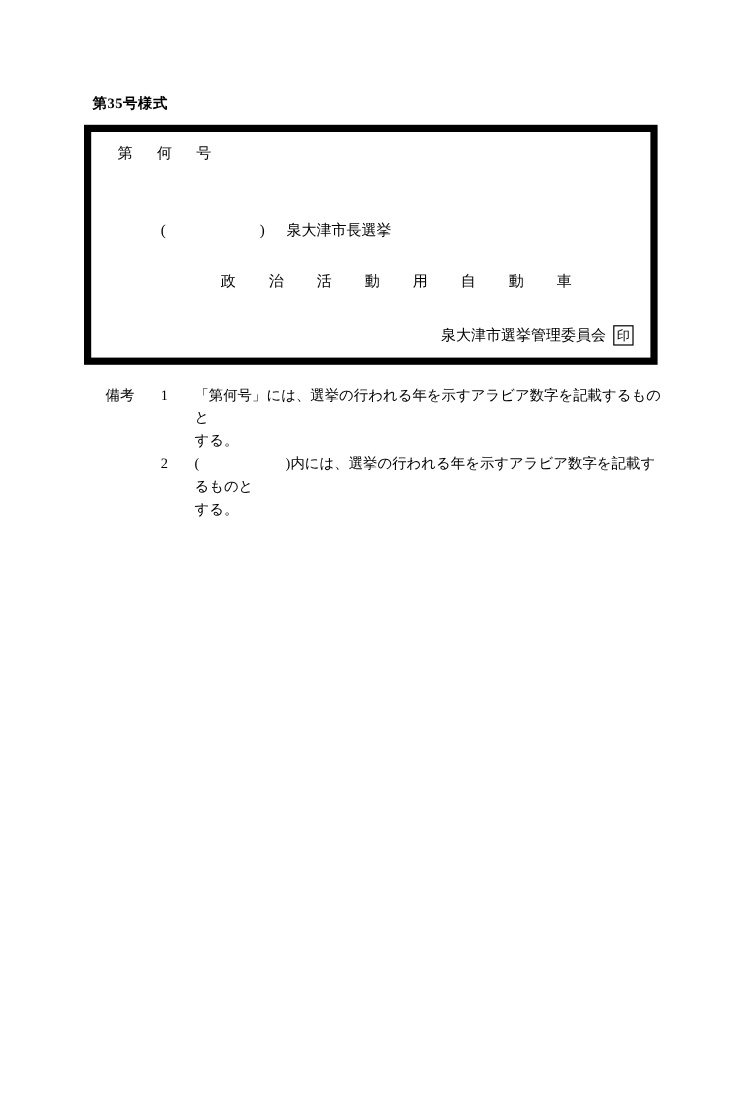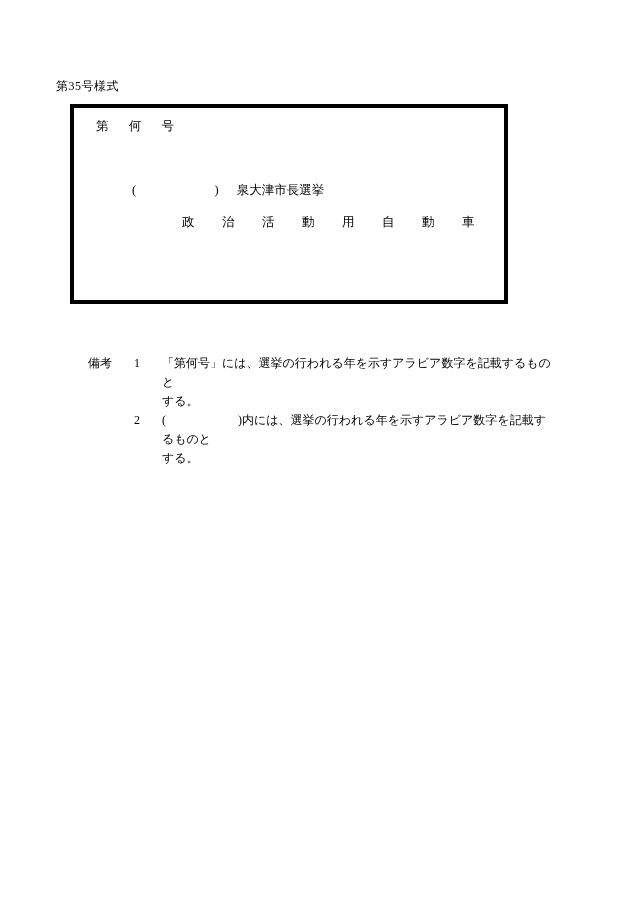--- a/index.html
+++ b/index.html
@@ -20,35 +20,36 @@
     position: absolute;
     left: 0;
     top: 0;
     width: 630px;
     height: 915px;
   }
 
   
   .form-number {
     position: absolute;
-    left: 56px;
+    left: 77px;
     top: 78px;
     font-size: 12px;
     letter-spacing: 0.5px;
     white-space: nowrap;
+    font-weight: bold;
   }
 
   
   .form-box {
     position: absolute;
     left: 70px;
     top: 104px;
-    width: 438px;
+    width: 478px;
     height: 200px;
-    border: 4px solid #000000;
+    border: 6px solid #000000;
     box-sizing: border-box;
   }
 
   .line-dai {
     position: absolute;
     left: 22px;
     top: 10px;
     font-size: 12.5px;
     white-space: nowrap;
   }
@@ -69,21 +70,21 @@
     font-size: 12.5px;
     white-space: nowrap;
     margin-left: 36px;
   }
   .line-election .paren-gap { display: inline-block; width: 72px; }
   .line-election .gap2 { display: inline-block; width: 12px; }
 
   .line-vehicle {
     position: absolute;
     left: 108px;
-    top: 106px;
+    top: 116px;
     font-size: 12.5px;
     white-space: nowrap;
   }
   .line-vehicle .ch { display: inline-block; width: 40px; text-align: left; }
 
   .line-committee {
     position: absolute;
     right: 14px;
     bottom: 10px;
     font-size: 12.5px;
@@ -104,21 +105,20 @@
   }
 
   
   .notes {
     position: absolute;
     left: 88px;
     top: 320px;
     width: 470px;
     font-size: 12px;
     line-height: 19px;
-    margin-top: 34px;
   }
   .note-row {
     display: flex;
     align-items: flex-start;
   }
   .note-label {
     width: 46px;
     flex: none;
     white-space: nowrap;
   }
@@ -161,20 +161,24 @@
       <span class="paren-gap"></span>
       <span>)</span>
       <span class="gap2"></span>
       <span>泉大津市長選挙</span>
     </div>
 
     <div class="line-vehicle">
       <span class="ch">政</span><span class="ch">治</span><span class="ch">活</span><span class="ch">動</span><span class="ch">用</span><span class="ch">自</span><span class="ch">動</span><span class="ch">車</span>
     </div>
 
+    <div class="line-committee">
+      <span>泉大津市選挙管理委員会</span>
+      <span class="seal-box">印</span>
+    </div>
 
   </div>
 
   <div class="notes">
 
     <div class="note-row">
       <span class="note-label">備考</span>
       <span class="note-num">1</span>
       <span class="note-text">「第何号」には、選挙の行われる年を示すアラビア数字を記載するものと</span>
     </div>

